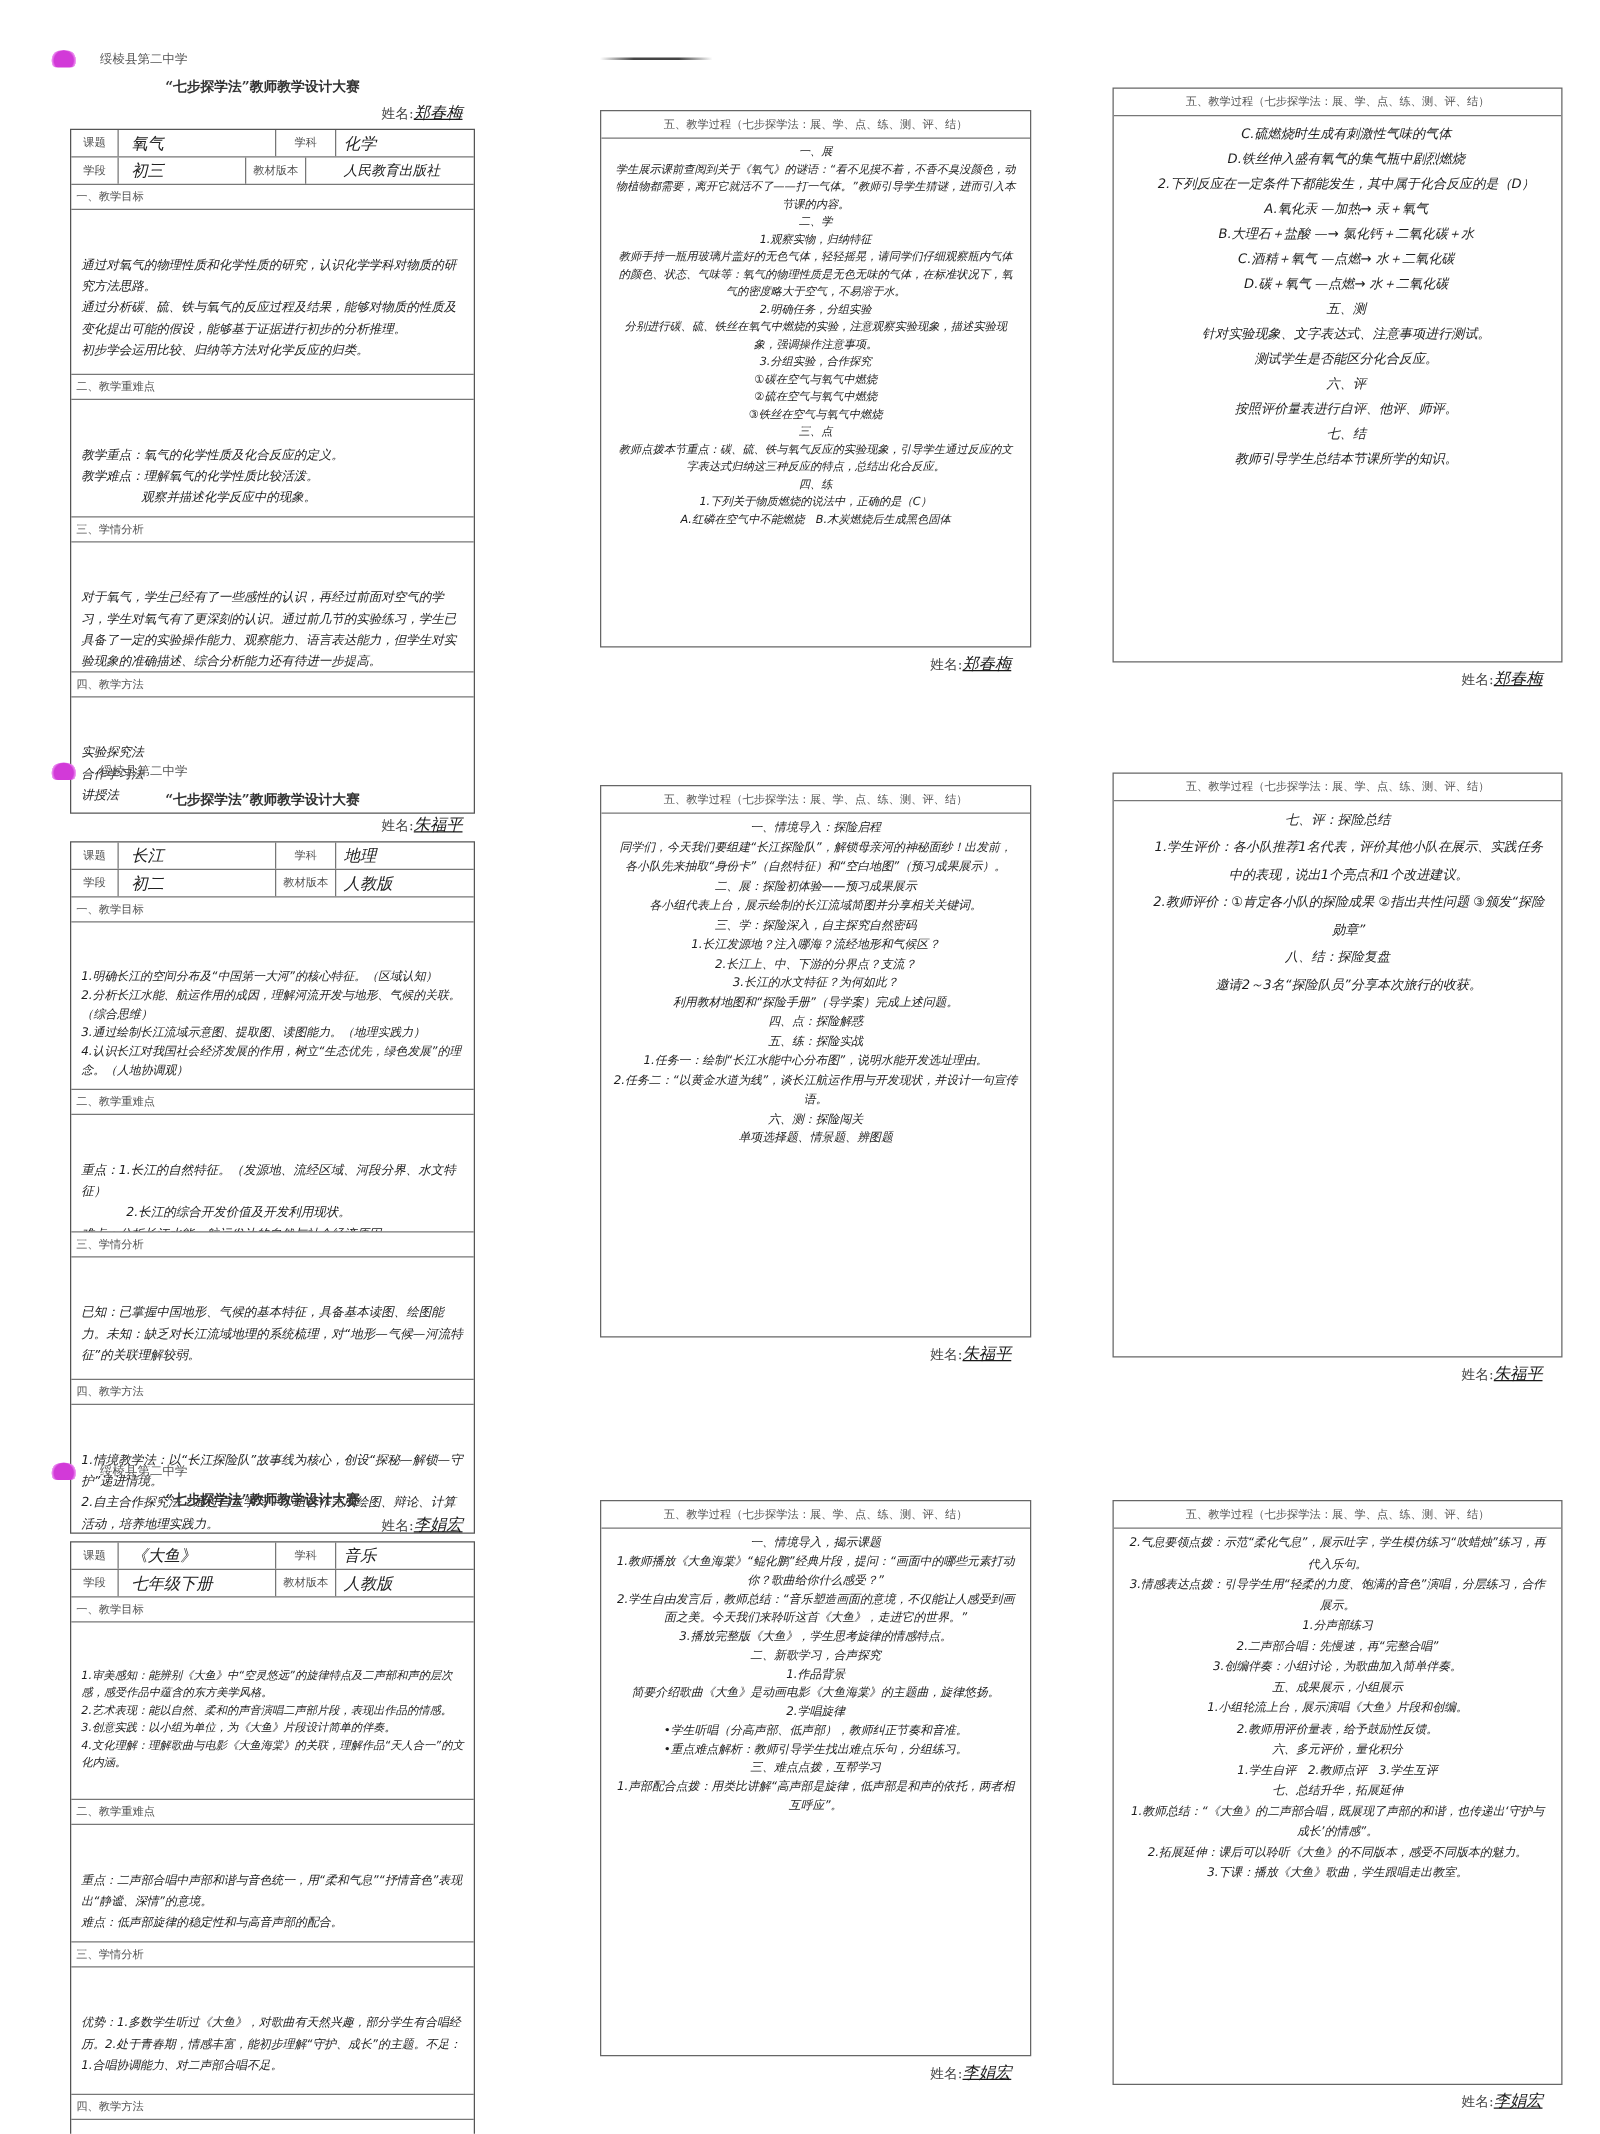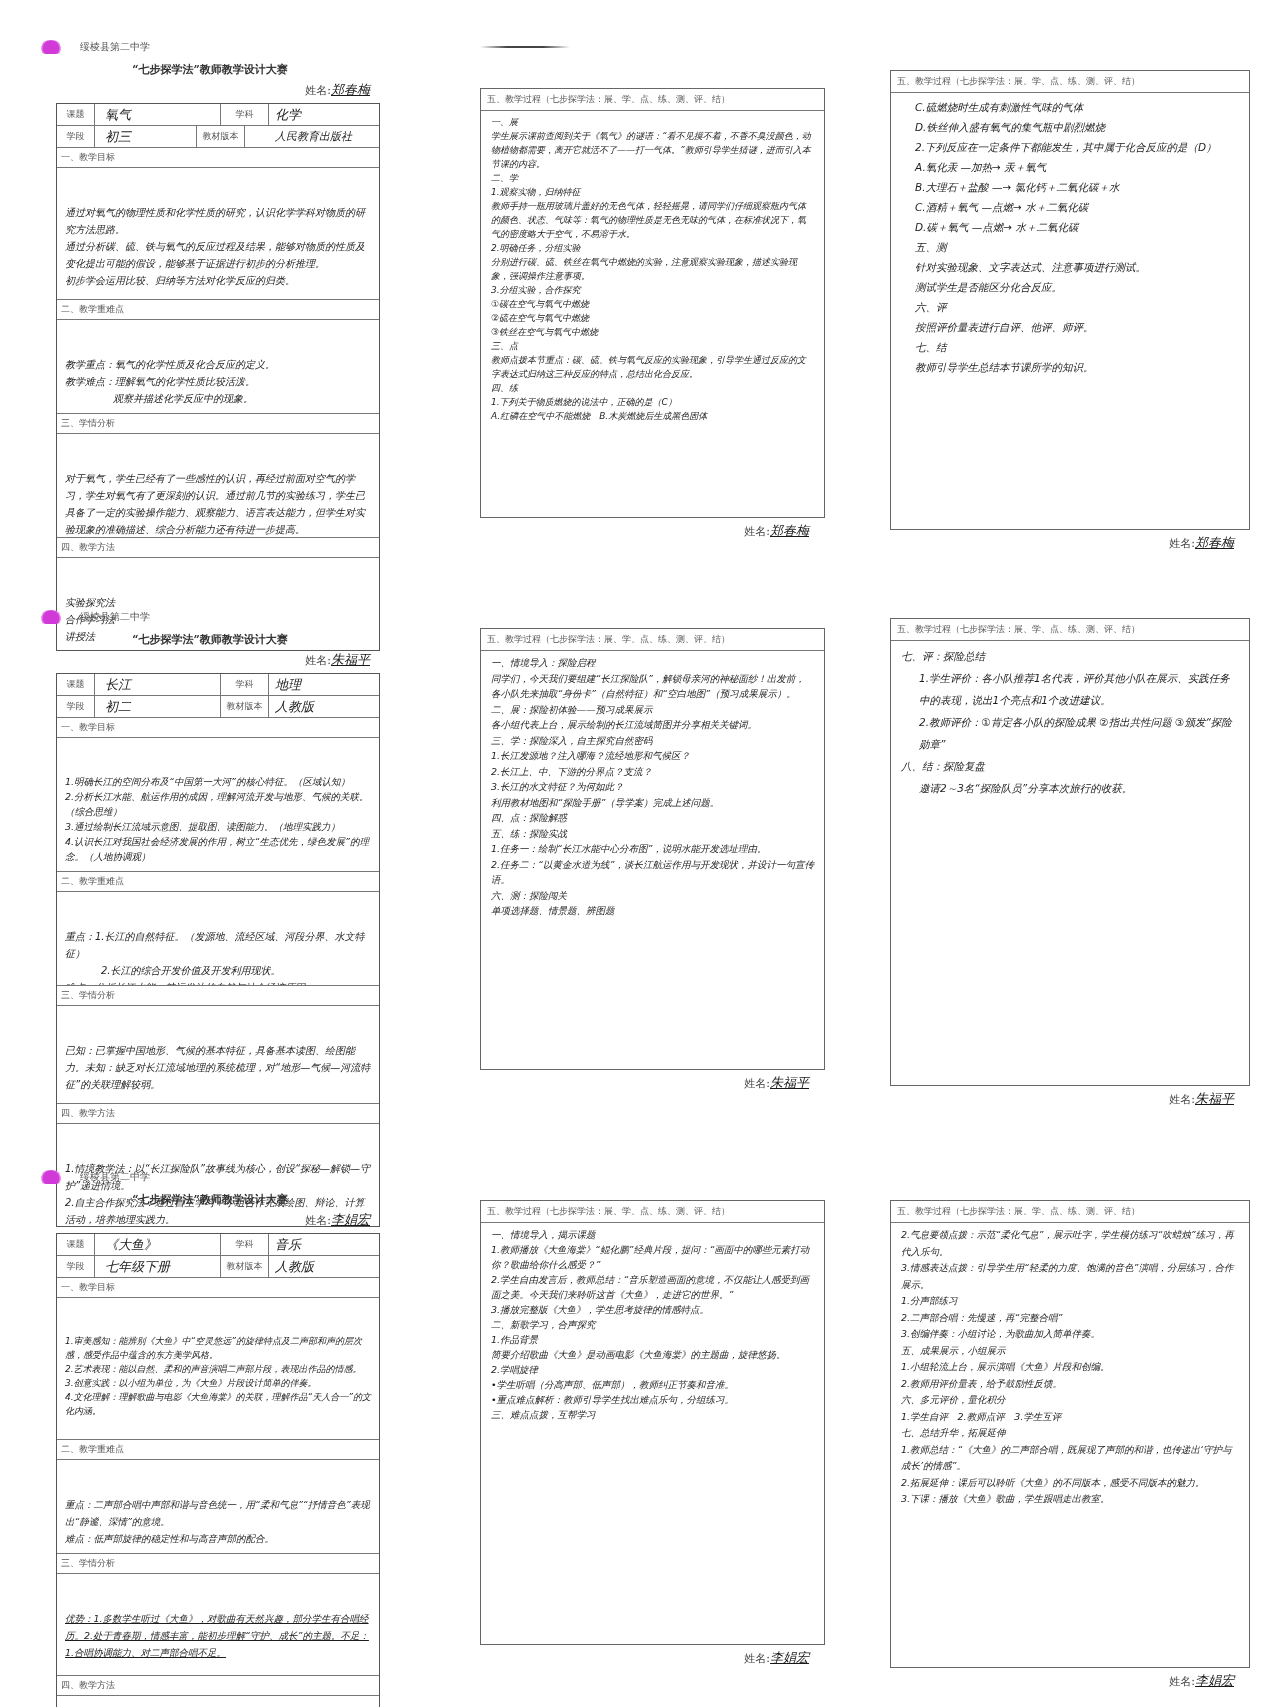--- a/index.html
+++ b/index.html
@@ -13,21 +13,21 @@
   .form { border: 1.5px solid #555; margin-top: 4px; }
   .info-row { display: flex; border-bottom: 1px solid #777; height: 22px; }
   .info-row .lbl { width: 38px; font-size: 9px; color: #555; display: flex; align-items: center; justify-content: center; border-right: 1px solid #777; }
   .info-row .val { flex: 1; font-family: "DejaVu Sans", sans-serif; font-style: italic; font-size: 13px; padding-left: 10px; display: flex; align-items: center; border-right: 1px solid #777; }
   .info-row .lbl2 { width: 48px; font-size: 9px; color: #555; display: flex; align-items: center; justify-content: center; border-right: 1px solid #777; }
   .info-row .val2 { width: 110px; font-family: "DejaVu Sans", sans-serif; font-style: italic; font-size: 13px; padding-left: 6px; display: flex; align-items: center; }
   .sec-head { font-size: 9px; color: #555; padding: 3px 4px; border-bottom: 1px solid #777; }
   .sec-body { font-family: "DejaVu Sans", sans-serif; font-style: italic; font-size: 10px; line-height: 17px; padding: 4px 8px; border-bottom: 1px solid #777; color: #1d1d1d; margin-top: 32px; }
   .sec-body:last-child { border-bottom: none; }
   .sec-body p { margin: 0; }
-  .proc-box { border: 1.5px solid #666; }
+  .proc-box { border: 1.5px solid #666; text-align: center; }
   .proc-head { font-size: 9px; color: #555; padding: 4px 6px; border-bottom: 1px solid #777; }
   .proc-body { font-family: "DejaVu Sans", sans-serif; font-style: italic; font-size: 10px; line-height: 16.5px; padding: 4px 10px; color: #1d1d1d; }
   .proc-body p { margin: 0; }
   .sig { text-align: right; font-size: 11px; color: #444; margin-top: 4px; padding-right: 16px; }
   .sig .hand { font-family: "DejaVu Sans", sans-serif; font-style: italic; font-size: 13px; text-decoration: underline; color: #1a1a1a; }
   .topbar { position: absolute; left: 480px; top: 46px; width: 90px; height: 2px; background: linear-gradient(90deg, transparent, #444 30%, #444 70%, transparent); }
 </style>
 </head>
 <body>
 
@@ -235,21 +235,21 @@
       <p>2.艺术表现：能以自然、柔和的声音演唱二声部片段，表现出作品的情感。</p>
       <p>3.创意实践：以小组为单位，为《大鱼》片段设计简单的伴奏。</p>
       <p>4.文化理解：理解歌曲与电影《大鱼海棠》的关联，理解作品“天人合一”的文化内涵。</p>
     </div>
     <div class="sec-head">二、教学重难点</div>
     <div class="sec-body" style="height:62px; overflow:hidden; font-size:9.5px;">
       <p>重点：二声部合唱中声部和谐与音色统一，用“柔和气息”“抒情音色”表现出“静谧、深情”的意境。</p>
       <p>难点：低声部旋律的稳定性和与高音声部的配合。</p>
     </div>
     <div class="sec-head">三、学情分析</div>
-    <div class="sec-body" style="height:70px; overflow:hidden; font-size:9.5px;text-decoration:underline;">
+    <div class="sec-body" style="height:70px; overflow:hidden; font-size:9.5px;">
         <p>优势：1.多数学生听过《大鱼》，对歌曲有天然兴趣，部分学生有合唱经历。2.处于青春期，情感丰富，能初步理解“守护、成长”的主题。不足：1.合唱协调能力、对二声部合唱不足。</p>
       </div>
     <div class="sec-head">四、教学方法</div>
     <div class="sec-body" style="height:66px; overflow:hidden; display:grid; grid-template-columns: 1fr 1fr 1fr; row-gap:4px;font-family:Liberation Mono, monospace;">
       <p>1.情境创设法</p>
       <p>2.示范讲解法</p>
       <p></p>
       <p>3.合作探究法</p>
       <p>4.创编实践法</p>
       <p>5.多元评价法</p>
@@ -265,20 +265,21 @@
       <p>1.教师播放《大鱼海棠》“鲲化鹏”经典片段，提问：“画面中的哪些元素打动你？歌曲给你什么感受？”</p>
       <p>2.学生自由发言后，教师总结：“音乐塑造画面的意境，不仅能让人感受到画面之美。今天我们来聆听这首《大鱼》，走进它的世界。”</p>
       <p>3.播放完整版《大鱼》，学生思考旋律的情感特点。</p>
       <p>二、新歌学习，合声探究</p>
       <p>1.作品背景</p>
       <p>简要介绍歌曲《大鱼》是动画电影《大鱼海棠》的主题曲，旋律悠扬。</p>
       <p>2.学唱旋律</p>
       <p>•学生听唱（分高声部、低声部），教师纠正节奏和音准。</p>
       <p>•重点难点解析：教师引导学生找出难点乐句，分组练习。</p>
       <p>三、难点点拨，互帮学习</p>
+      <p>1.声部配合点拨：用类比讲解“高声部是旋律，低声部是和声的依托，两者相互呼应”。</p>
     </div>
   </div>
   <div class="sig"><span>姓名:</span><span class="hand">李娟宏</span></div>
 </div>
 
 <div class="page" style="left:890px; top:1200px; width:360px;">
   <div class="proc-box" style="height:468px; overflow:hidden;">
     <div class="proc-head">五、教学过程（七步探学法：展、学、点、练、测、评、结）</div>
     <div class="proc-body" style="font-size:9.5px; line-height:16.5px;">
       <p>2.气息要领点拨：示范“柔化气息”，展示吐字，学生模仿练习“吹蜡烛”练习，再代入乐句。</p>

